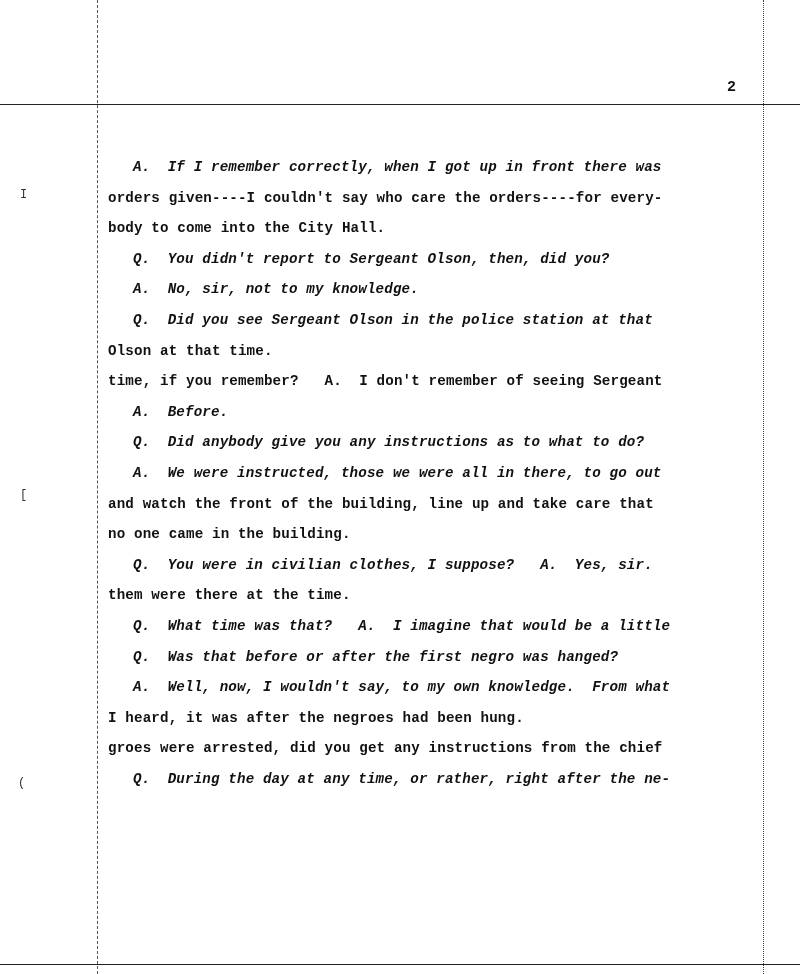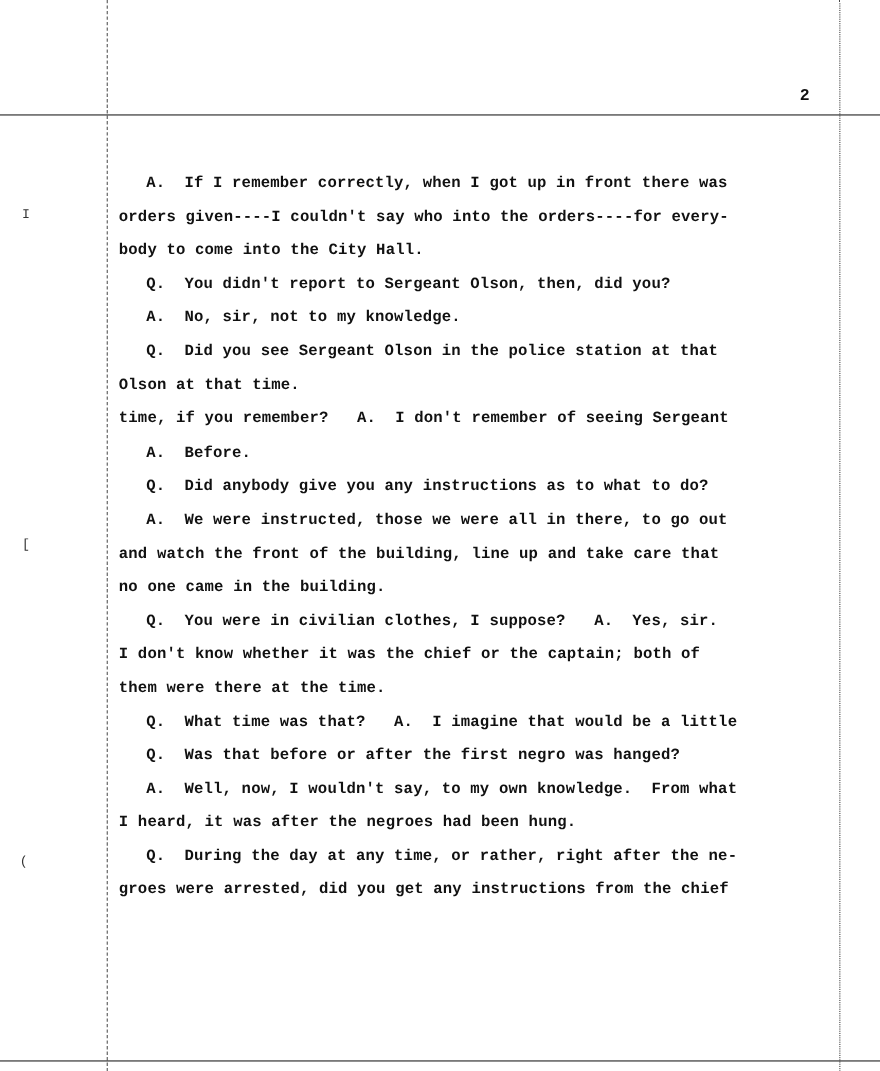--- a/index.html
+++ b/index.html
@@ -32,52 +32,51 @@
     }
     .content {
       position: absolute; left: 108px; top: 152px; width: 640px;
     }
     .line {
       height: 30.6px; line-height: 30.6px;
       font-size: 14.2px; font-weight: bold;
       white-space: pre;
       letter-spacing: 0.15px;
     }
-    .indent { padding-left: 25px; }
+    .indent { padding-left: 25px; font-style: italic; }
   </style>
 </head>
 <body>
 
 <div class="vline left"></div>
 <div class="vline right"></div>
 <div class="hline top"></div>
 <div class="hline bottom"></div>
 
 <div class="page-number">2</div>
 
 <div class="margin-mark" style="left:20px; top:188px;">I</div>
 <div class="margin-mark" style="left:20px; top:488px;">[</div>
 <div class="margin-mark" style="left:18px; top:776px;">(</div>
 
 <div class="content">
   <div class="line indent">A.  If I remember correctly, when I got up in front there was</div>
-  <div class="line">orders given----I couldn't say who into the orders----for every-</div>
+  <div class="line">orders given----I couldn't say who care the orders----for every-</div>
   <div class="line">body to come into the City Hall.</div>
   <div class="line indent">Q.  You didn't report to Sergeant Olson, then, did you?</div>
   <div class="line indent">A.  No, sir, not to my knowledge.</div>
   <div class="line indent">Q.  Did you see Sergeant Olson in the police station at that</div>
   <div class="line">Olson at that time.</div>
   <div class="line">time, if you remember?   A.  I don't remember of seeing Sergeant</div>
   <div class="line indent">A.  Before.</div>
   <div class="line indent">Q.  Did anybody give you any instructions as to what to do?</div>
   <div class="line indent">A.  We were instructed, those we were all in there, to go out</div>
   <div class="line">and watch the front of the building, line up and take care that</div>
   <div class="line">no one came in the building.</div>
   <div class="line indent">Q.  You were in civilian clothes, I suppose?   A.  Yes, sir.</div>
-  <div class="line">I don't know whether it was the chief or the captain; both of</div>
   <div class="line">them were there at the time.</div>
   <div class="line indent">Q.  What time was that?   A.  I imagine that would be a little</div>
   <div class="line indent">Q.  Was that before or after the first negro was hanged?</div>
   <div class="line indent">A.  Well, now, I wouldn't say, to my own knowledge.  From what</div>
   <div class="line">I heard, it was after the negroes had been hung.</div>
+  <div class="line">groes were arrested, did you get any instructions from the chief</div>
   <div class="line indent">Q.  During the day at any time, or rather, right after the ne-</div>
-  <div class="line">groes were arrested, did you get any instructions from the chief</div>
 </div>
 
 </body></html>

